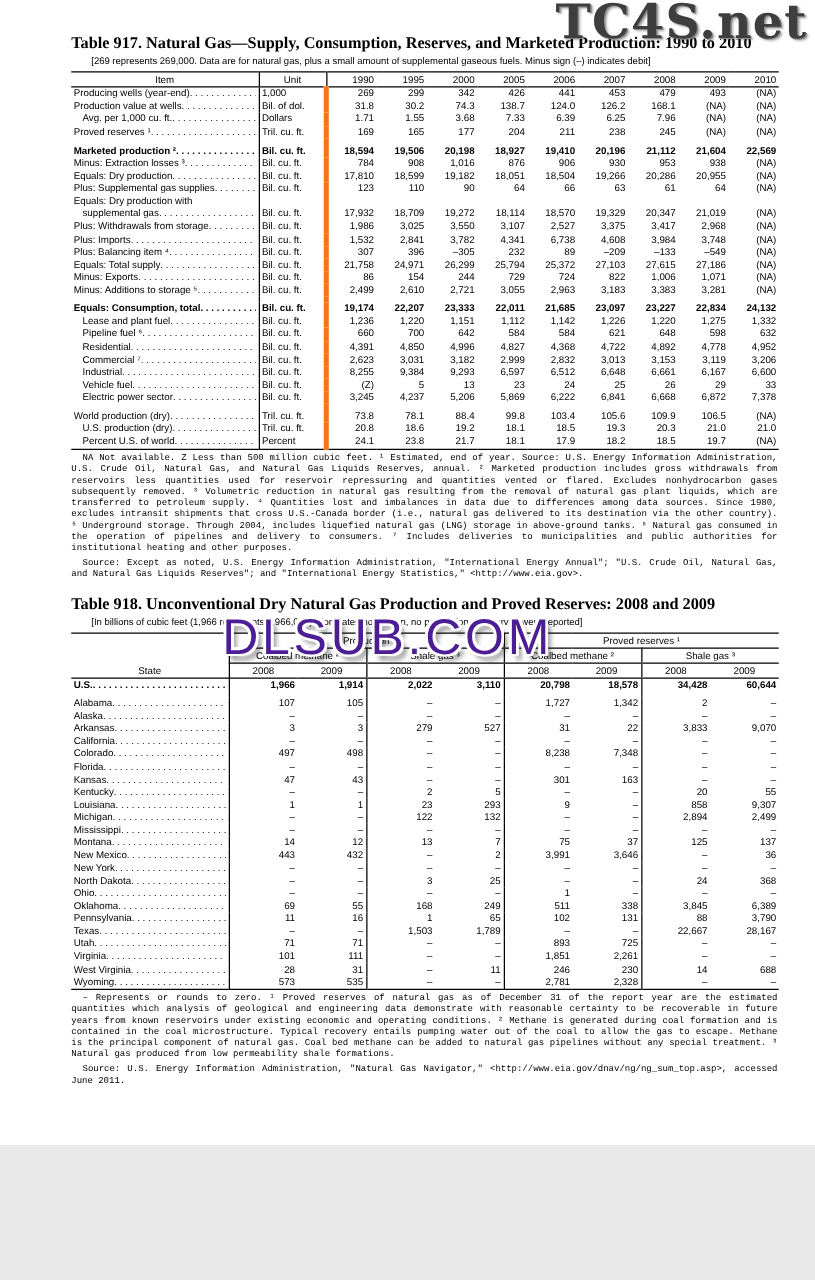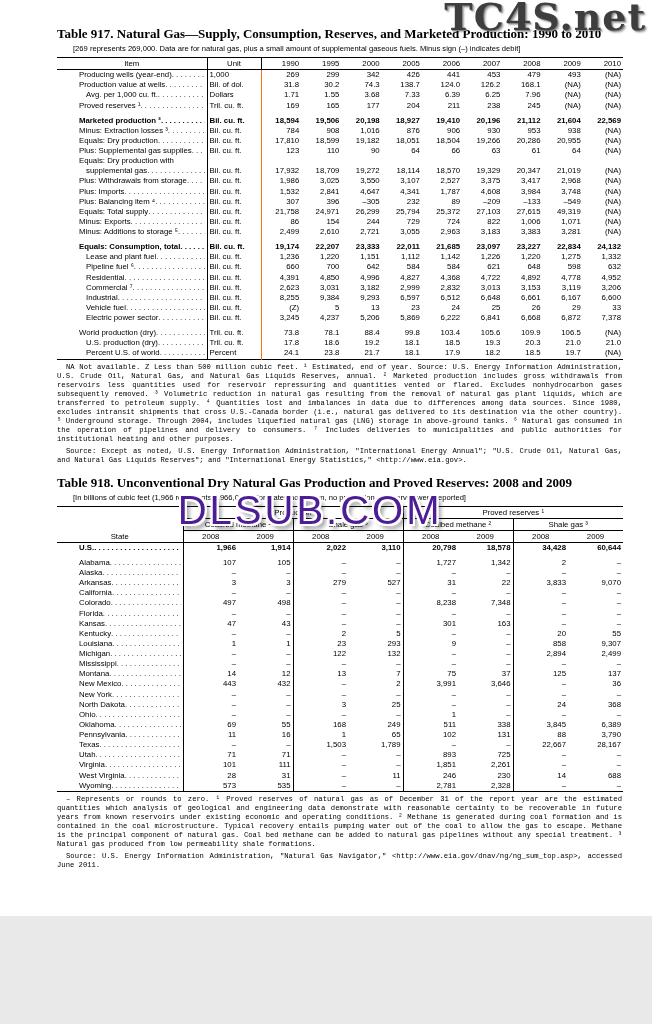--- a/index.html
+++ b/index.html
@@ -24,30 +24,30 @@
     border-collapse:collapse; width:100%; table-layout:fixed;
     font-size:7.8px; border-top:1.4px solid #000; border-bottom:1.2px solid #000;
   }
   table.data th {
     font-weight:normal; font-size:7.8px; padding:1px 2px;
     border-bottom:1px solid #000; text-align:center; vertical-align:bottom;
   }
   table.data td { padding:0 2px; line-height:1.3; vertical-align:bottom; }
   table.data td.num { text-align:right; white-space:nowrap; }
   table.data td.unit {
-    border-left:1px solid #000; border-right:1px solid #f97316;
+    border-left:1px solid #000; border-right:4px solid #f97316;
     white-space:nowrap; text-align:left;
   }
   table.data th.unit-h { border-left:1px solid #000; border-right:1px solid #000; }
   table.data th.year-h { text-align:right; }
   tr.bold td { font-weight:bold; }
   tr.spacer td { height:5px; padding:0; }
 
   .lw { display:flex; align-items:baseline; overflow:hidden; width:100%; }
-  .lbl { white-space:nowrap;margin-left:20px; }
+  .lbl { white-space:nowrap; }
   .lbl.ind { padding-left:7px; }
   .dots { flex:1 1 auto; overflow:hidden; white-space:nowrap; min-width:4px; }
   .dots::before {
     content:" .\00a0.\00a0.\00a0.\00a0.\00a0.\00a0.\00a0.\00a0.\00a0.\00a0.\00a0.\00a0.\00a0.\00a0.\00a0.\00a0.\00a0.\00a0.\00a0.\00a0.\00a0.\00a0.\00a0.\00a0.\00a0.\00a0.\00a0.\00a0.\00a0.\00a0.\00a0.";
   }
 
   
   table.data th.vl, table.data td.vl { border-left:1px solid #000; }
   table.data th.state-h { text-align:center; }
   table.data td.state { border-right:1px solid #000; }
@@ -333,23 +333,23 @@
           <tr>
             <td class="item">
               <div class="lw">
                 <span class="lbl">Plus: Imports</span>
                 <span class="dots"></span>
               </div>
             </td>
             <td class="unit">Bil. cu. ft.</td>
             <td class="num">1,532</td>
             <td class="num">2,841</td>
-            <td class="num">4,647</td>
+            <td class="num">3,782</td>
             <td class="num">4,341</td>
-            <td class="num">1,787</td>
+            <td class="num">6,738</td>
             <td class="num">4,608</td>
             <td class="num">3,984</td>
             <td class="num">3,748</td>
             <td class="num">(NA)</td>
           </tr>
           <tr>
             <td class="item">
               <div class="lw">
                 <span class="lbl">Plus: Balancing item ⁴</span>
                 <span class="dots"></span>
@@ -374,21 +374,21 @@
               </div>
             </td>
             <td class="unit">Bil. cu. ft.</td>
             <td class="num">21,758</td>
             <td class="num">24,971</td>
             <td class="num">26,299</td>
             <td class="num">25,794</td>
             <td class="num">25,372</td>
             <td class="num">27,103</td>
             <td class="num">27,615</td>
-            <td class="num">49,319</td>
+            <td class="num">27,186</td>
             <td class="num">(NA)</td>
           </tr>
           <tr>
             <td class="item">
               <div class="lw">
                 <span class="lbl">Minus: Exports</span>
                 <span class="dots"></span>
               </div>
             </td>
             <td class="unit">Bil. cu. ft.</td>
@@ -609,21 +609,21 @@
             <td class="num">(NA)</td>
           </tr>
           <tr>
             <td class="item">
               <div class="lw">
                 <span class="lbl ind">U.S. production (dry)</span>
                 <span class="dots"></span>
               </div>
             </td>
             <td class="unit">Tril. cu. ft.</td>
-            <td class="num">17.8</td>
+            <td class="num">20.8</td>
             <td class="num">18.6</td>
             <td class="num">19.2</td>
             <td class="num">18.1</td>
             <td class="num">18.5</td>
             <td class="num">19.3</td>
             <td class="num">20.3</td>
             <td class="num">21.0</td>
             <td class="num">21.0</td>
           </tr>
           <tr>

